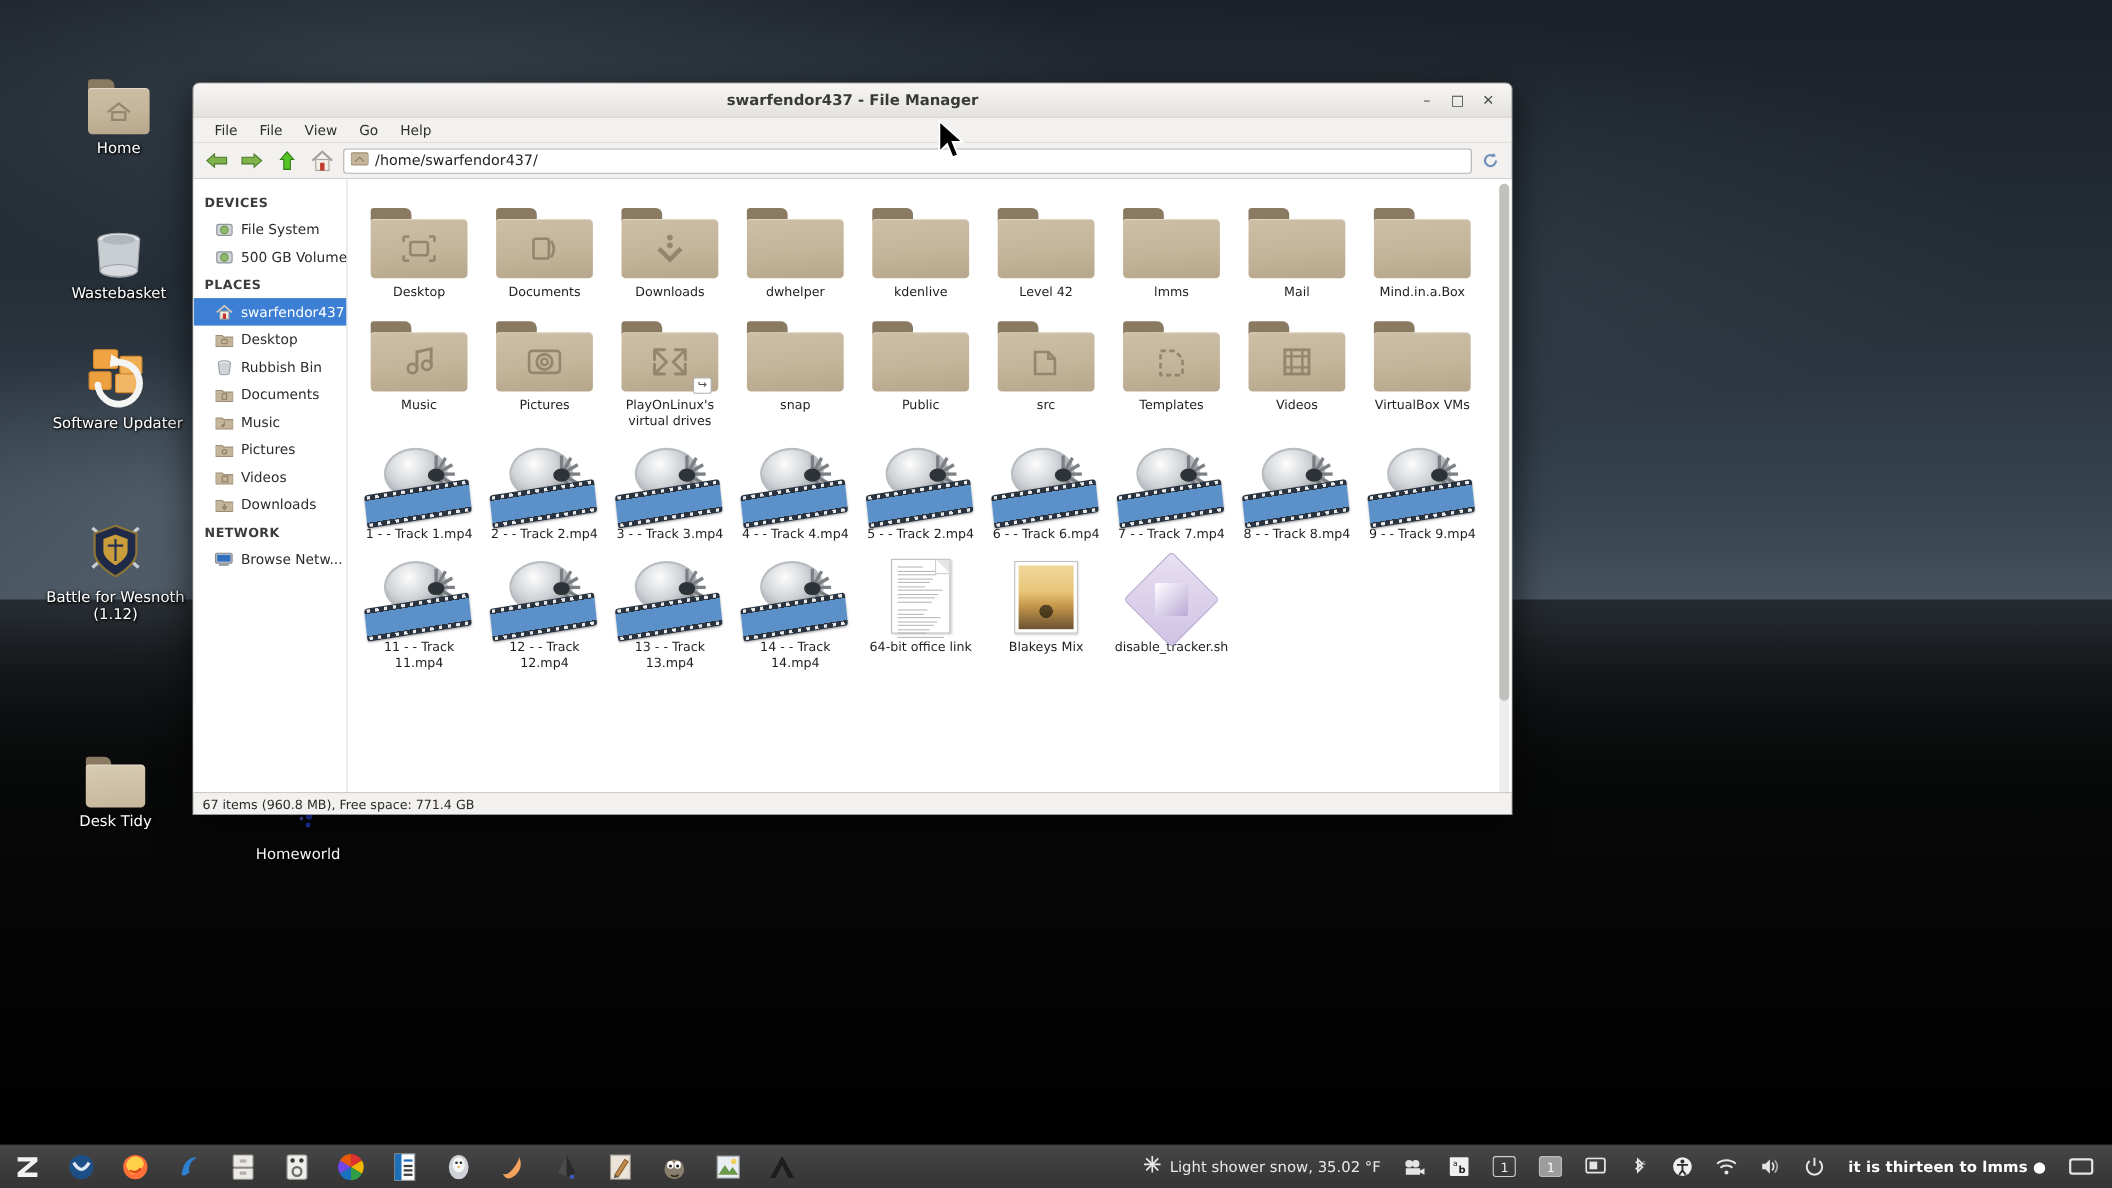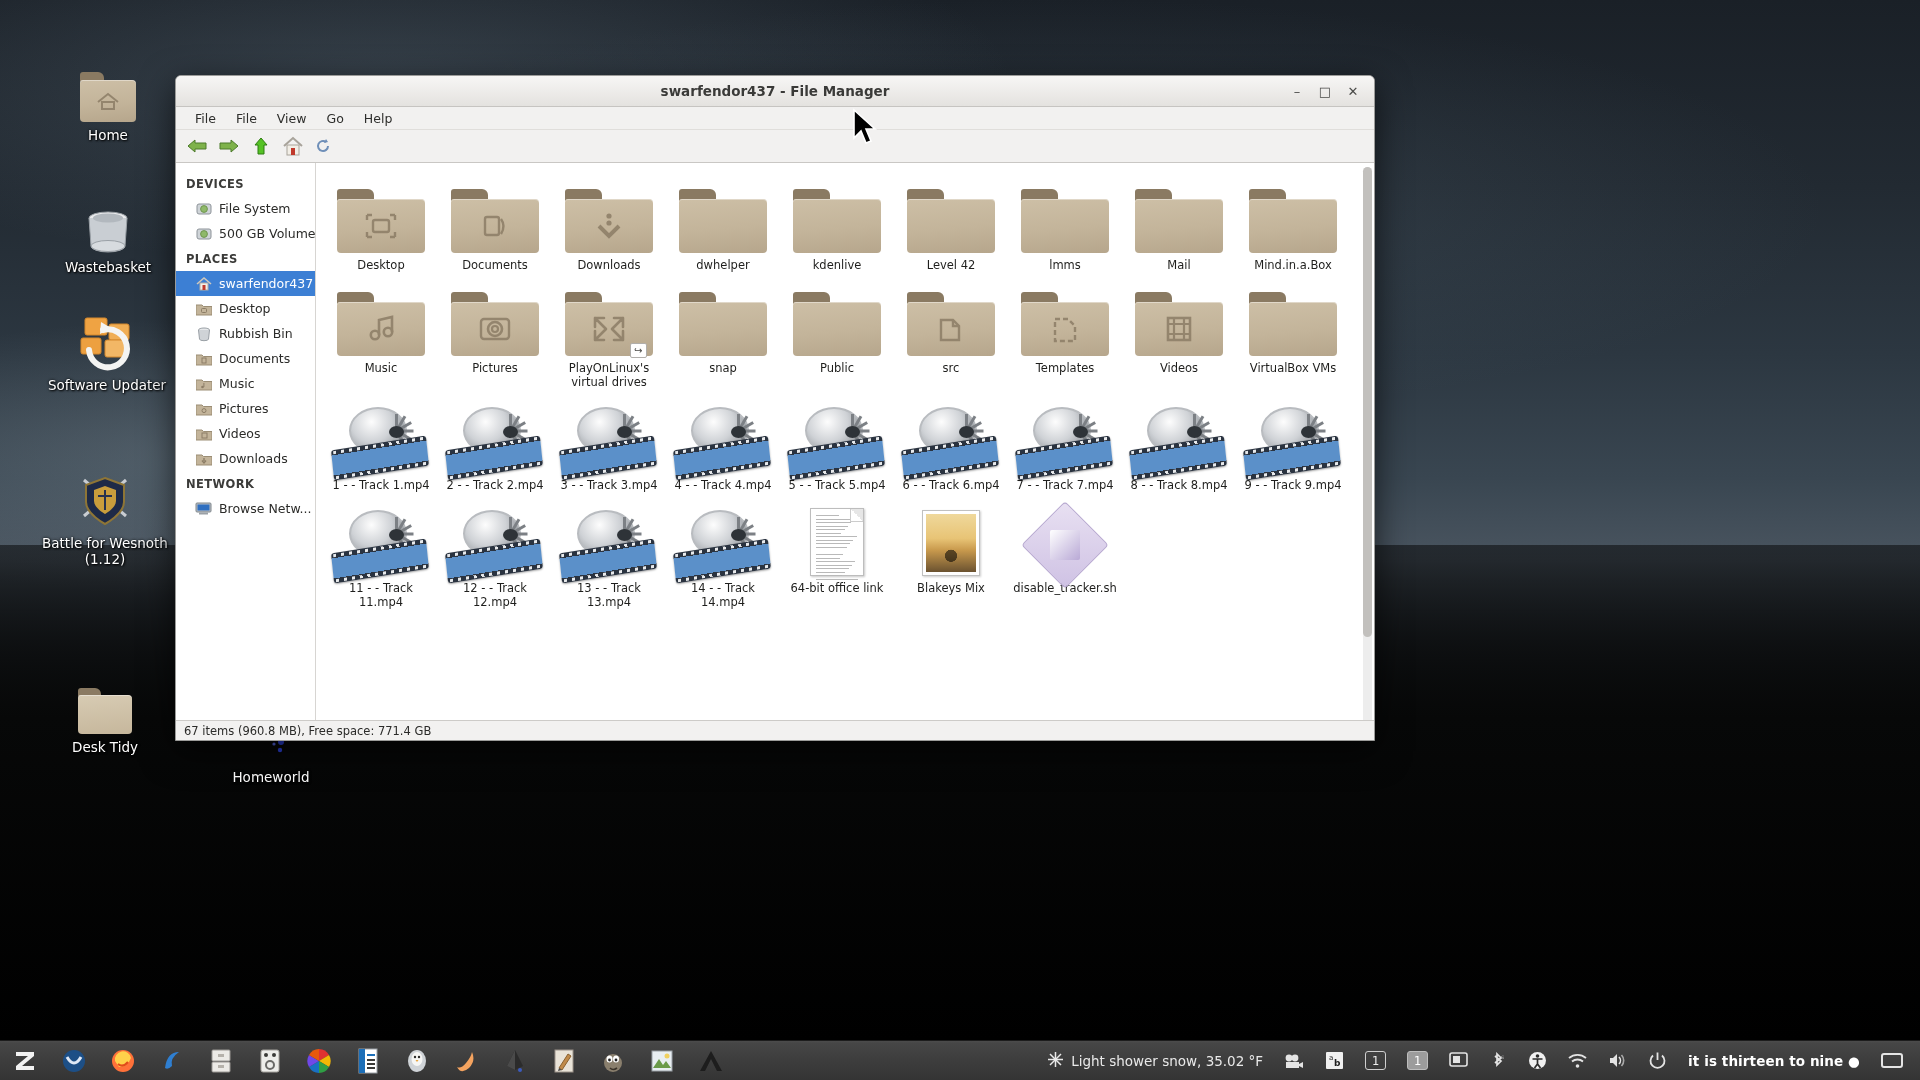--- a/index.html
+++ b/index.html
@@ -370,20 +370,29 @@
       <svg width="20" height="20" viewBox="0 0 20 20">
           <path d="M10 2 L16 9 H13 V18 H7 V9 H4 Z" fill="#55c225" stroke="#2f7d12"></path>
         </svg>
     </div>
     <div class="tb-ico">
       <svg width="22" height="20" viewBox="0 0 22 20">
         <path d="M2 10 L11 2 L20 10" fill="none" stroke="#a8a39a" stroke-width="2"></path>
         <rect x="5" y="9" width="12" height="10" fill="#f2eee6" stroke="#a8a39a"></rect>
         <rect x="9" y="12" width="4" height="7" fill="#c0392b"></rect>
       </svg>
+    </div>
+    <div id="pathbox">
+      <span>
+        <svg width="16" height="14" viewBox="0 0 16 14">
+            <rect x="0" y="2" width="16" height="11" rx="2" fill="#c3b49a" stroke="#9b8d74"></rect>
+            <path d="M4 10 L8 6 L12 10" fill="none" stroke="#8c7d66"></path>
+          </svg>
+      </span>
+      <span>/home/swarfendor437/</span>
     </div>
     <div id="reload">
       <svg width="16" height="16" viewBox="0 0 16 16">
           <path d="M13 8 a5 5 0 1 1 -2 -4" fill="none" stroke="#6f8fb8" stroke-width="2"></path>
           <path d="M11 1 l2 3 -4 1 z" fill="#6f8fb8"></path>
         </svg>
     </div>
   </div>
 
   <div id="body">
@@ -795,21 +804,21 @@
                   <div class="spoke" style="transform:rotate(30deg)"></div>
                   <div class="spoke" style="transform:rotate(60deg)"></div>
                   <div class="spoke" style="transform:rotate(90deg)"></div>
                   <div class="spoke" style="transform:rotate(120deg)"></div>
                   <div class="spoke" style="transform:rotate(150deg)"></div>
                   <div class="hub"></div>
                 </div>
                 <div class="strip"></div>
               </div>
             </div>
-            <div class="cname">5 - - Track 5.mp4</div>
+            <div class="cname">5 - - Track 2.mp4</div>
           </div>
           <div class="cell">
             <div class="cico">
               <div class="reel">
                 <div class="disc">
                   <div class="spoke" style="transform:rotate(0deg)"></div>
                   <div class="spoke" style="transform:rotate(30deg)"></div>
                   <div class="spoke" style="transform:rotate(60deg)"></div>
                   <div class="spoke" style="transform:rotate(90deg)"></div>
                   <div class="spoke" style="transform:rotate(120deg)"></div>
@@ -1177,18 +1186,18 @@
           <path d="M11 5 a5 5 0 0 1 0 7" fill="none" stroke="#e4e4e4" stroke-width="1.6"></path>
           <path d="M13.5 3 a8 8 0 0 1 0 11" fill="none" stroke="#aaa" stroke-width="1.6"></path>
         </svg>
     </div>
     <div class="tray">
       <svg width="19" height="19" viewBox="0 0 19 19">
           <path d="M5 4.5 a7 7 0 1 0 9 0" fill="none" stroke="#e4e4e4" stroke-width="1.8"></path>
           <line x1="9.5" y1="1.5" x2="9.5" y2="9" stroke="#e4e4e4" stroke-width="1.8"></line>
         </svg>
     </div>
-    <div class="tray" id="clock">it is thirteen to nine ●</div>
+    <div class="tray" id="clock">it is thirteen to lmms ●</div>
     <div class="tray">
       <span class="showdesk"></span>
     </div>
   </div>
 </div>
 
 </body></html>

